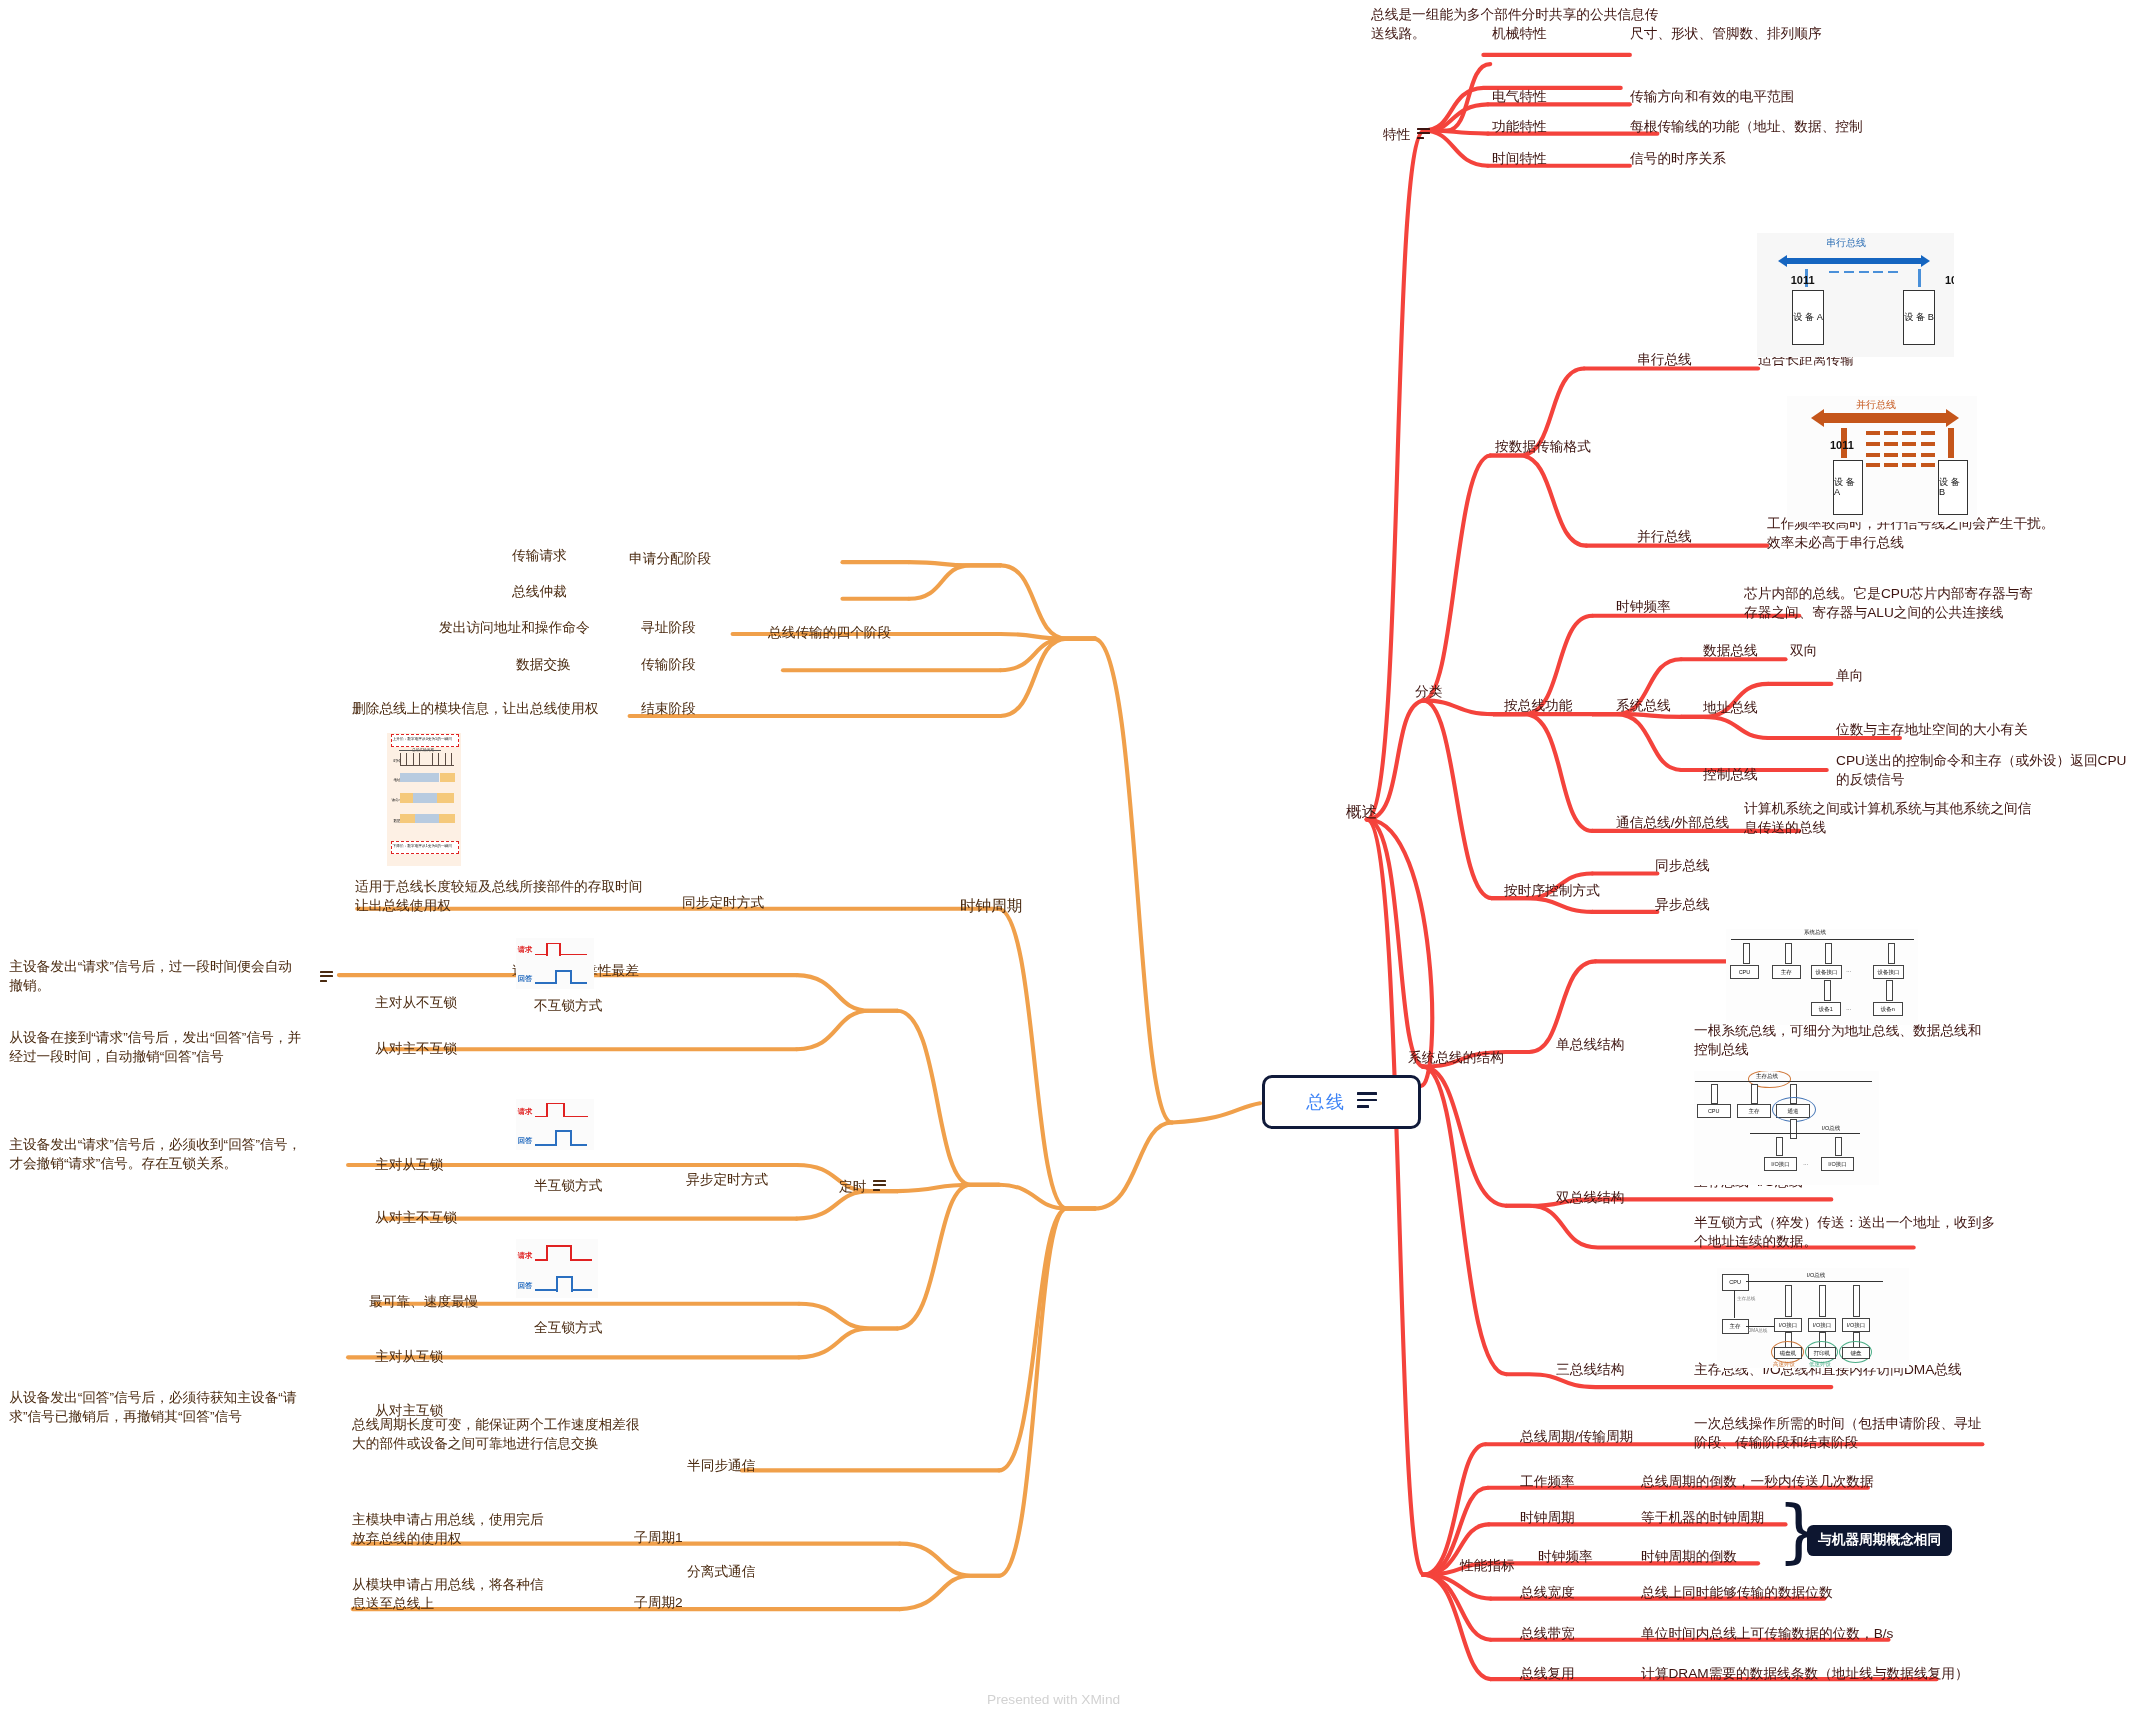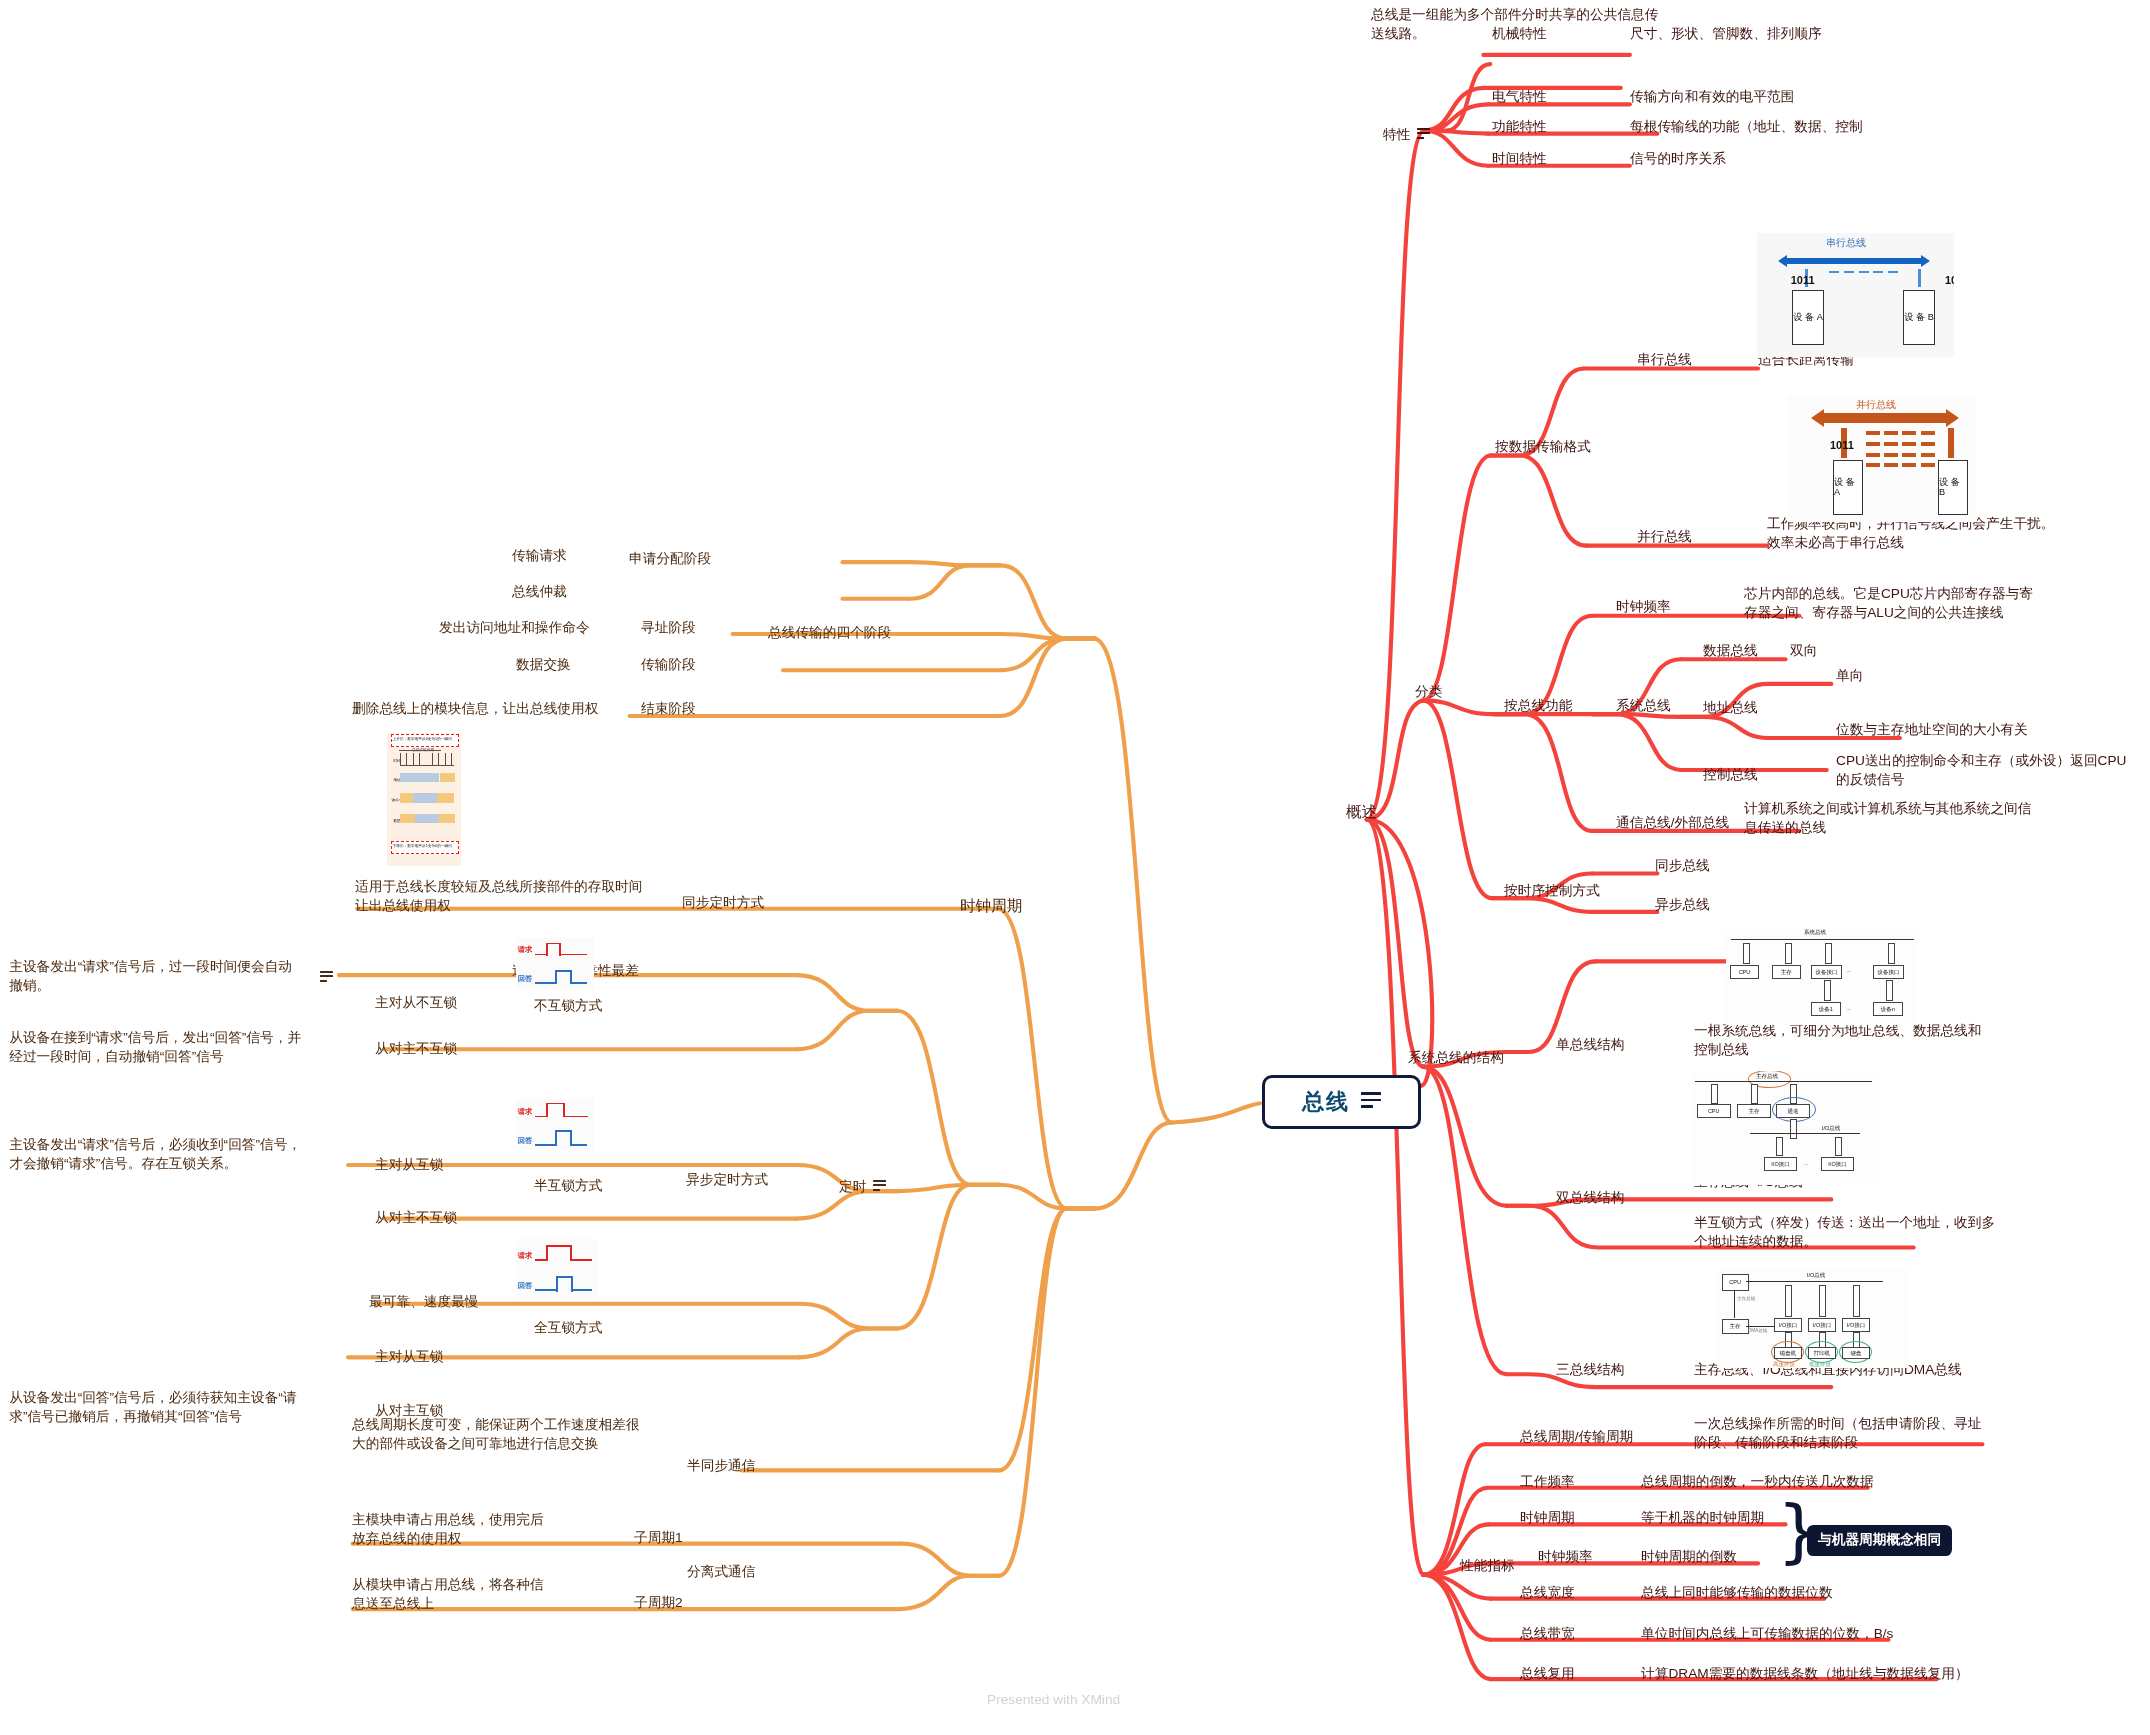--- a/index.html
+++ b/index.html
@@ -12,21 +12,21 @@
   .f34{font-size:15.6px;}
   .f30{font-size:13.7px;}
 
   
   #root-node{
     position:absolute;left:1262px;top:1075px;width:159px;height:54px;
     border:3.2px solid #101a3a;border-radius:10px;background:#fff;
     display:flex;align-items:center;justify-content:center;gap:11px;
     box-sizing:border-box;
   }
-  #root-node .rtext{font-size:22px;font-weight:bold;color:#0c4a6e;letter-spacing:1.8px;}
+  #root-node .rtext{font-size:18px;font-weight:normal;color:#3b82f6;letter-spacing:1.8px;}
   .note-icon{display:inline-block;width:20px;}
   .note-icon i{display:block;height:2.7px;background:#101a3a;margin-bottom:4.1px;border-radius:0.5px;}
   .note-icon i:nth-child(1){width:20px;}
   .note-icon i:nth-child(2){width:20px;}
   .note-icon i:nth-child(3){width:12px;}
   .note-icon.sm{width:13px;}
   .note-icon.sm i{height:1.8px;margin-bottom:2.7px;background:#4a2a10;}
   .note-icon.sm i:nth-child(1){width:13px;}
   .note-icon.sm i:nth-child(2){width:13px;}
   .note-icon.sm i:nth-child(3){width:7.3px;}

